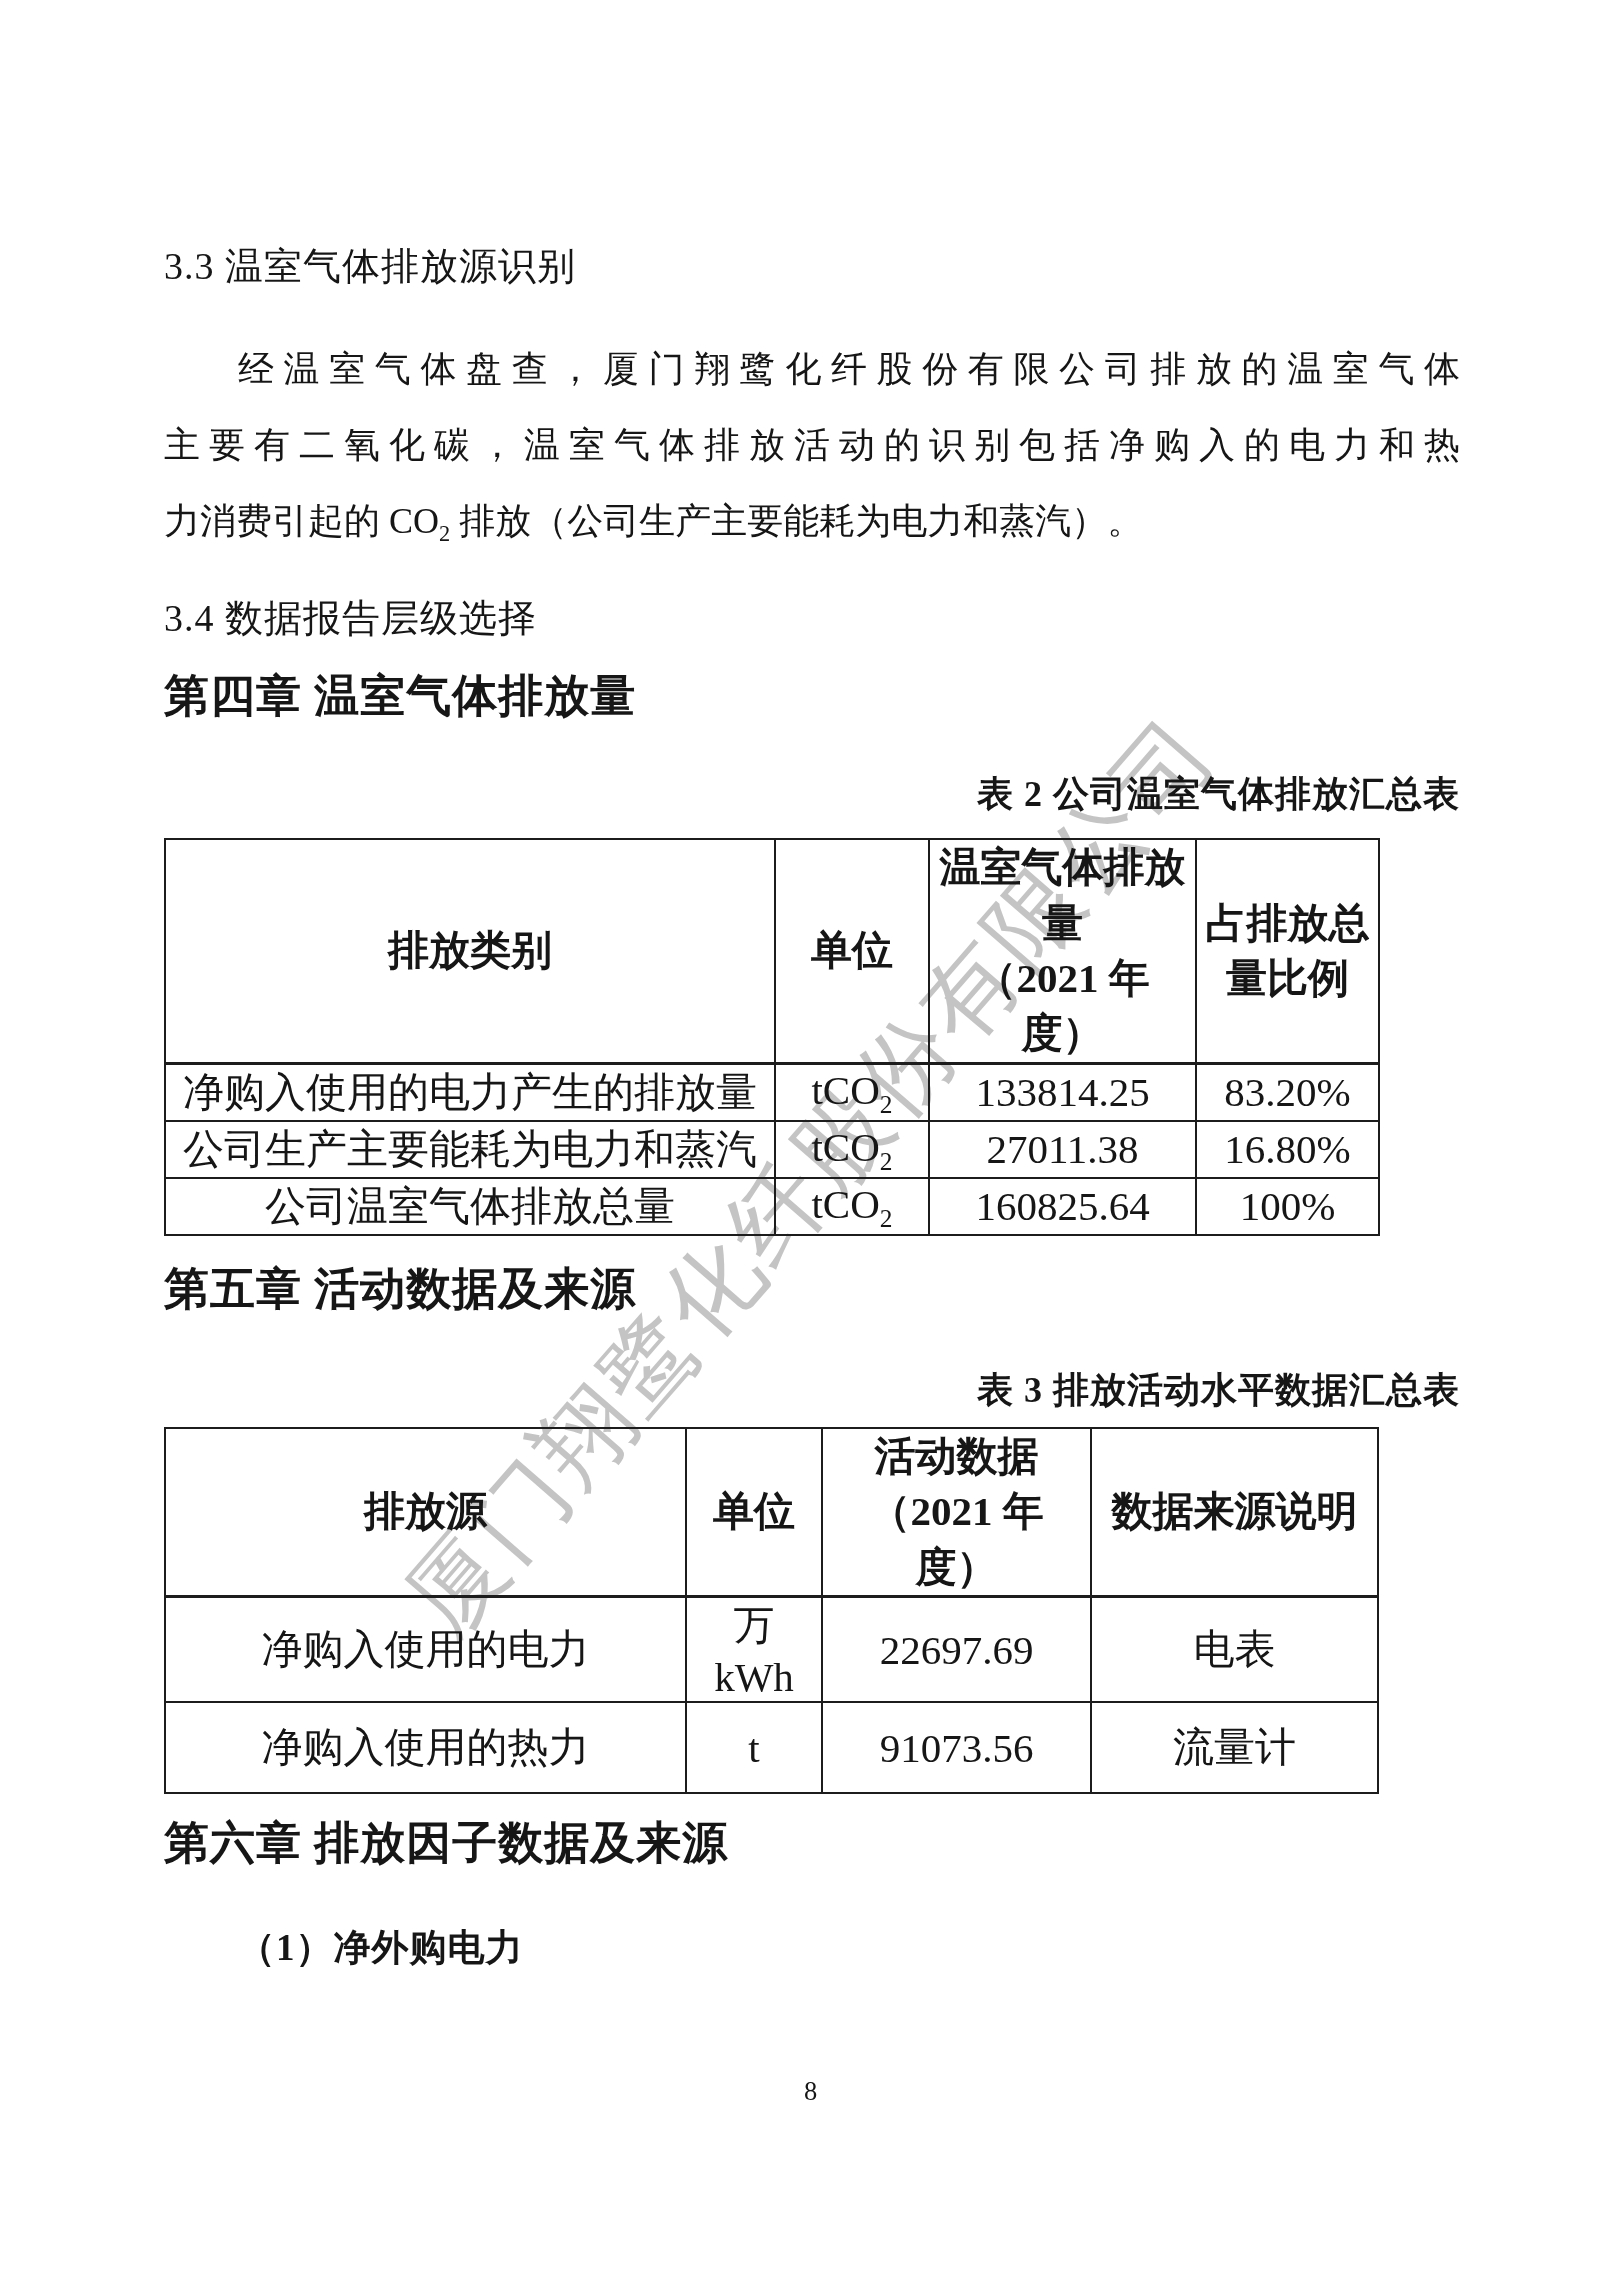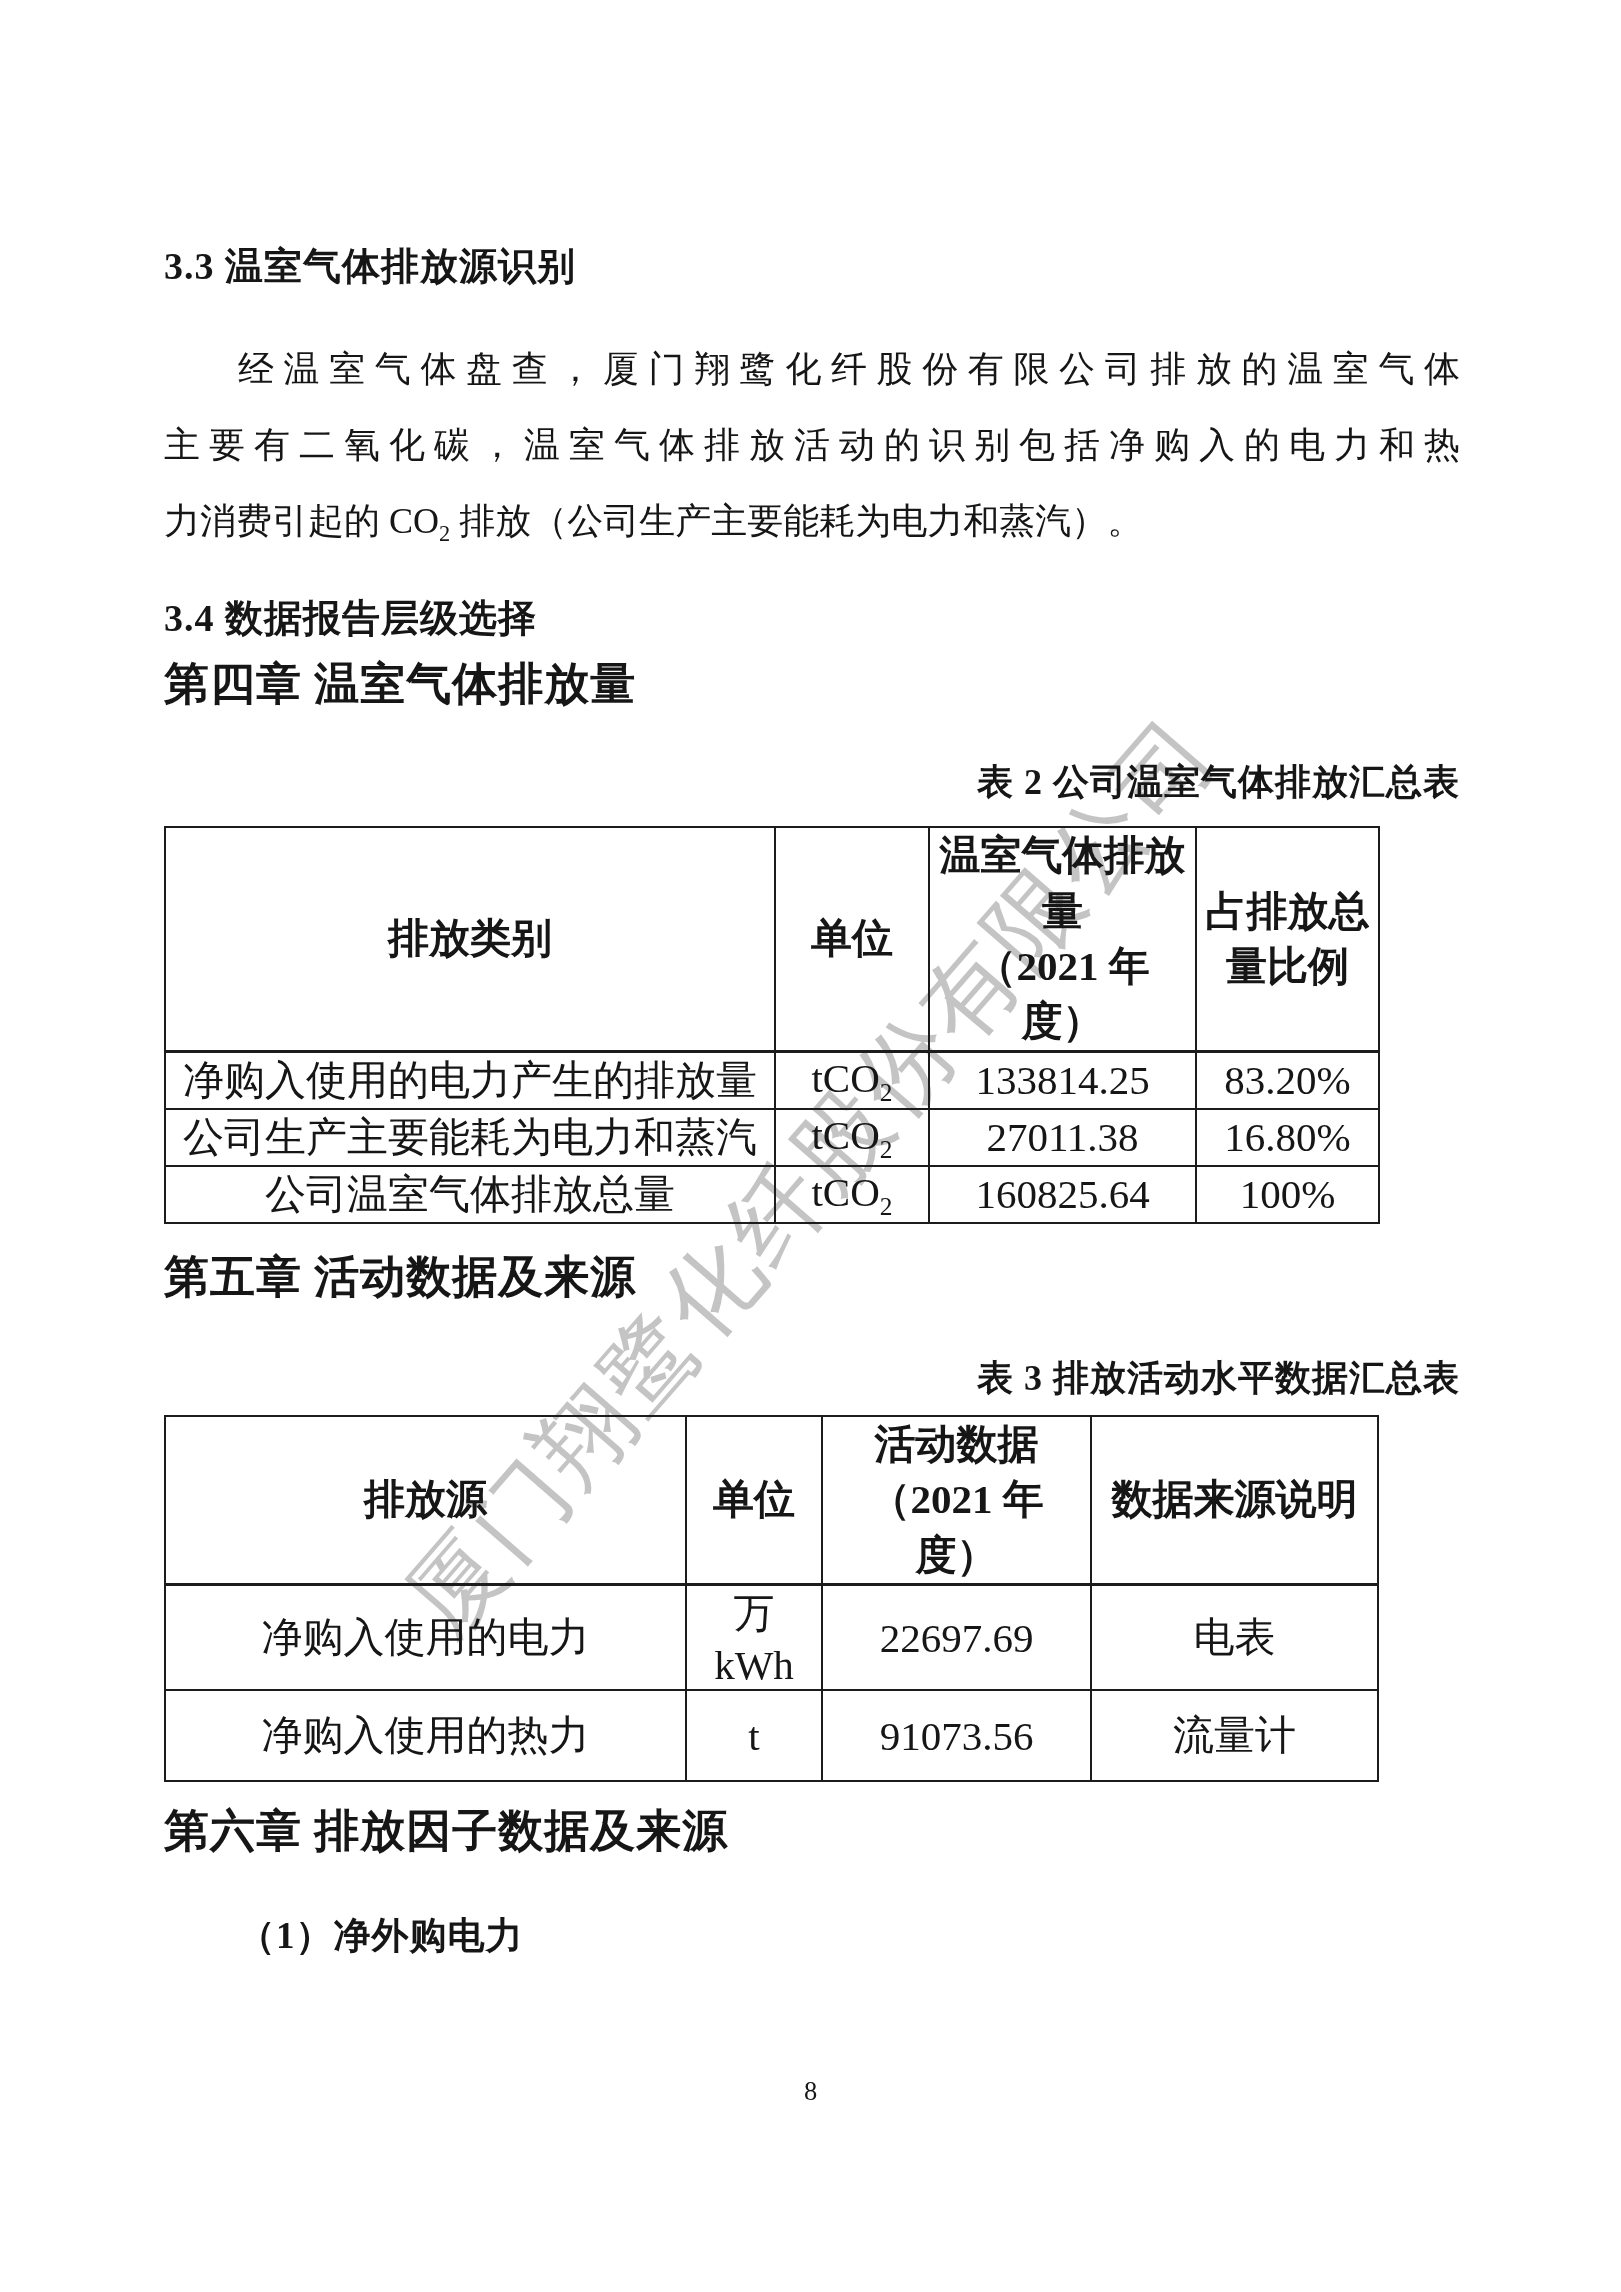--- a/index.html
+++ b/index.html
@@ -23,32 +23,32 @@
     white-space:nowrap;
     z-index:0;
     pointer-events:none;
     font-family:"Liberation Serif","DejaVu Serif",serif;
   }
   .content{
     position:relative;z-index:1;
     padding:0 161px 0 164px;
   }
   .h-section{
-    font-size:38px;font-weight:700;
+    font-size:38px;font-weight:400;
     line-height:52px;
     letter-spacing:1px;
   }
   .h33{margin-top:240px;}
   .h34{margin-top:19.6px;}
   .h-chapter{
     font-size:45px;font-weight:700;
     line-height:59px;
     letter-spacing:1px;
   }
-  .ch4{margin-top:11px;}
+  .ch4{margin-top:23px;}
   .ch5{margin-top:24.5px;}
   .ch6{margin-top:19.6px;}
   .para{margin-top:39px;font-size:36px;}
   .para-line{
     line-height:76px;
     text-align:justify;
     text-align-last:justify;
   }
   .para-line.first{text-indent:74px;}
   .para-line.last{text-align:left;text-align-last:left;}

